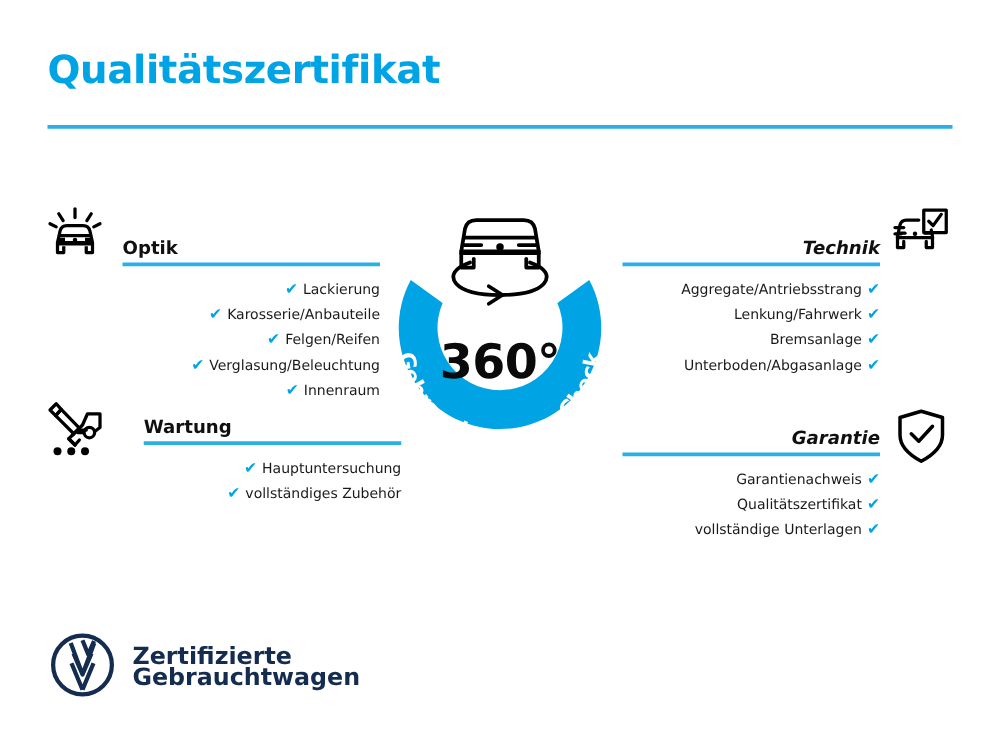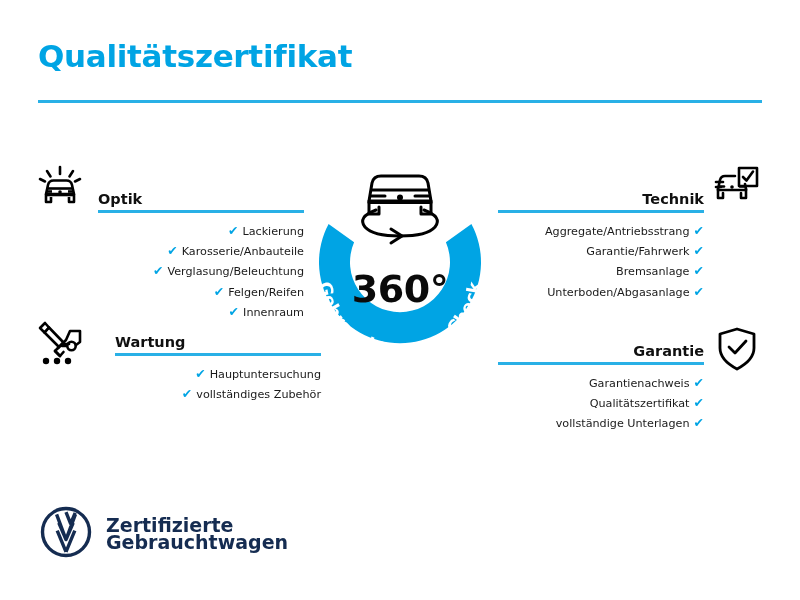--- a/index.html
+++ b/index.html
@@ -75,21 +75,21 @@
     font-weight: bold;
   }
 
   
   .left .head-label { left: 0; }
   .left .head-rule  { left: 0; right: 0; }
   .left .items li   { text-align: right; }
   .left .check      { margin-right: 4px; }
 
   
-  .right .head-label { right: 0; }
+  .right .head-label { right: 0; font-style: italic; }
   .right .head-rule  { left: 0; right: 0; }
   .right .items li   { text-align: right; }
   .right .check      { margin-left: 4px; }
 
   
   #block-optik    { left: 98px;  top: 183px;  width: 206px; }
   #block-wartung  { left: 98px;  top: 326px;  width: 206px; margin-left: 17px; }
   #block-technik  { left: 498px; top: 183px;  width: 206px; }
   #block-garantie { left: 498px; top: 335px;  width: 206px; }
 
@@ -240,34 +240,34 @@
 </div>
 
 <div class="block left" id="block-optik">
   <div class="block-head">
     <div class="head-label">Optik</div>
     <div class="head-rule"></div>
   </div>
   <ul class="items">
     <li><span class="check">✔</span><span>Lackierung</span></li>
     <li><span class="check">✔</span><span>Karosserie/Anbauteile</span></li>
+    <li><span class="check">✔</span><span>Felgen/Reifen</span></li>
     <li><span class="check">✔</span><span>Verglasung/Beleuchtung</span></li>
-    <li><span class="check">✔</span><span>Felgen/Reifen</span></li>
     <li><span class="check">✔</span><span>Innenraum</span></li>
   </ul>
 </div>
 
 <div class="block right" id="block-technik">
   <div class="block-head">
     <div class="head-label">Technik</div>
     <div class="head-rule"></div>
   </div>
   <ul class="items">
     <li><span>Aggregate/Antriebsstrang</span><span class="check">✔</span></li>
-    <li><span>Garantie/Fahrwerk</span><span class="check">✔</span></li>
+    <li><span>Lenkung/Fahrwerk</span><span class="check">✔</span></li>
     <li><span>Bremsanlage</span><span class="check">✔</span></li>
     <li><span>Unterboden/Abgasanlage</span><span class="check">✔</span></li>
   </ul>
 </div>
 
 <div class="block left" id="block-wartung">
   <div class="block-head">
     <div class="head-label">Wartung</div>
     <div class="head-rule"></div>
   </div>

